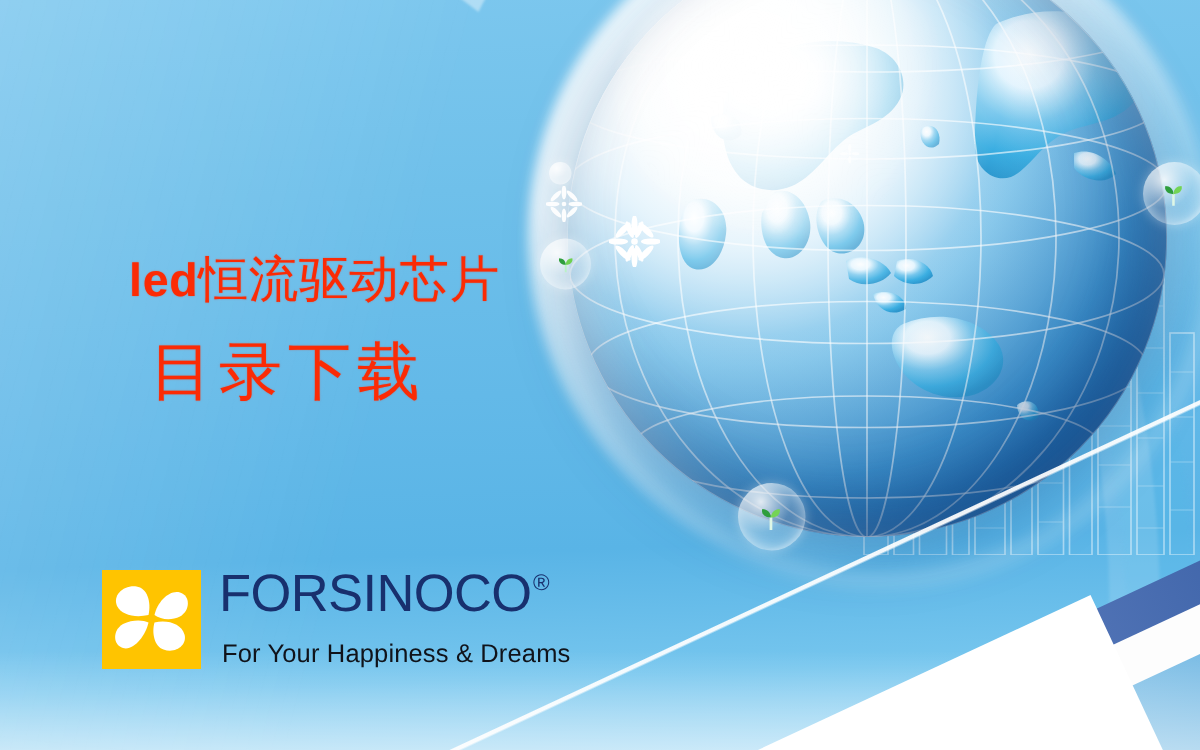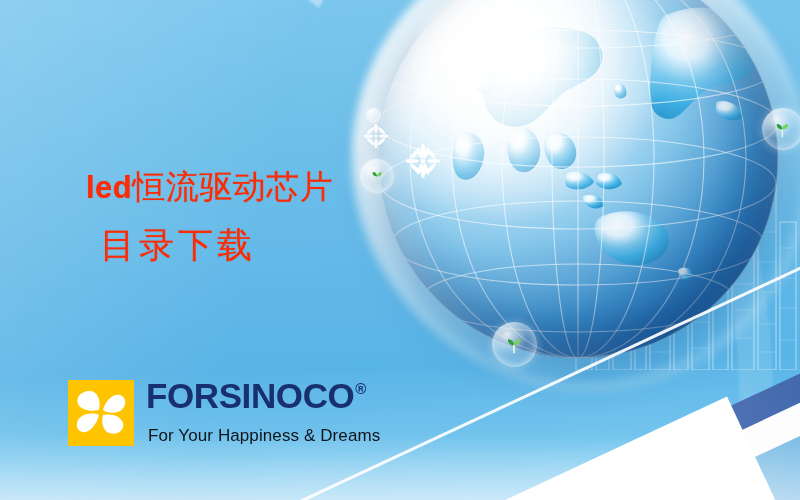--- a/index.html
+++ b/index.html
@@ -62,28 +62,28 @@
   .glow-ring{position:absolute;left:-14px;top:-14px;width:428px;height:428px;border-radius:50%;
     border:10px solid rgba(255,255,255,.20);filter:blur(5px);}
 
   
   #headline{position:absolute;left:86px;top:168px;width:340px;
     color:#fb2b05;line-height:1.18;letter-spacing:.5px;
     font-family:"Liberation Serif","DejaVu Serif",serif;
     text-shadow:0 0 1px rgba(251,43,5,.55);}
   #headline .l1{font-size:33px;display:block;white-space:nowrap;}
   #headline .l1 .lat{font-family:"Liberation Sans",sans-serif;font-weight:700;font-size:31px;}
-  #headline .l2{font-size:35px;display:block;margin-top:18px;margin-left:14px;letter-spacing:4px;}
+  #headline .l2{font-size:42px;display:block;margin-top:18px;margin-left:14px;letter-spacing:4px;}
 
   
   #logo{position:absolute;left:68px;top:379px;display:flex;align-items:center;}
   #logo-mark{width:66px;height:66px;background:#ffc400;flex:0 0 auto;}
   #logo-text{margin-left:12px;}
   #wordmark{display:flex;align-items:flex-start;color:#18306e;
-    font-family:"Liberation Sans",sans-serif;font-weight:700;
+    font-family:"Liberation Sans",sans-serif;font-weight:400;
     font-size:35px;letter-spacing:-.4px;line-height:.98;}
   #wordmark .reg{font-size:15px;line-height:1;margin-top:2px;margin-left:1px;}
   #tagline{color:#10131a;font-family:"Liberation Sans",sans-serif;
     font-size:17px;letter-spacing:.1px;margin-top:13px;margin-left:2px;}
 
   
   .bubble{position:absolute;border-radius:50%;
     background:radial-gradient(circle at 34% 28%,rgba(255,255,255,.85),rgba(255,255,255,.16) 46%,rgba(255,255,255,.05) 70%,rgba(255,255,255,.38) 92%);
     box-shadow:inset 0 0 12px rgba(255,255,255,.75), 0 0 8px rgba(255,255,255,.35);}
   .bubble .seed{position:absolute;left:26%;top:30%;width:48%;height:44%;}

